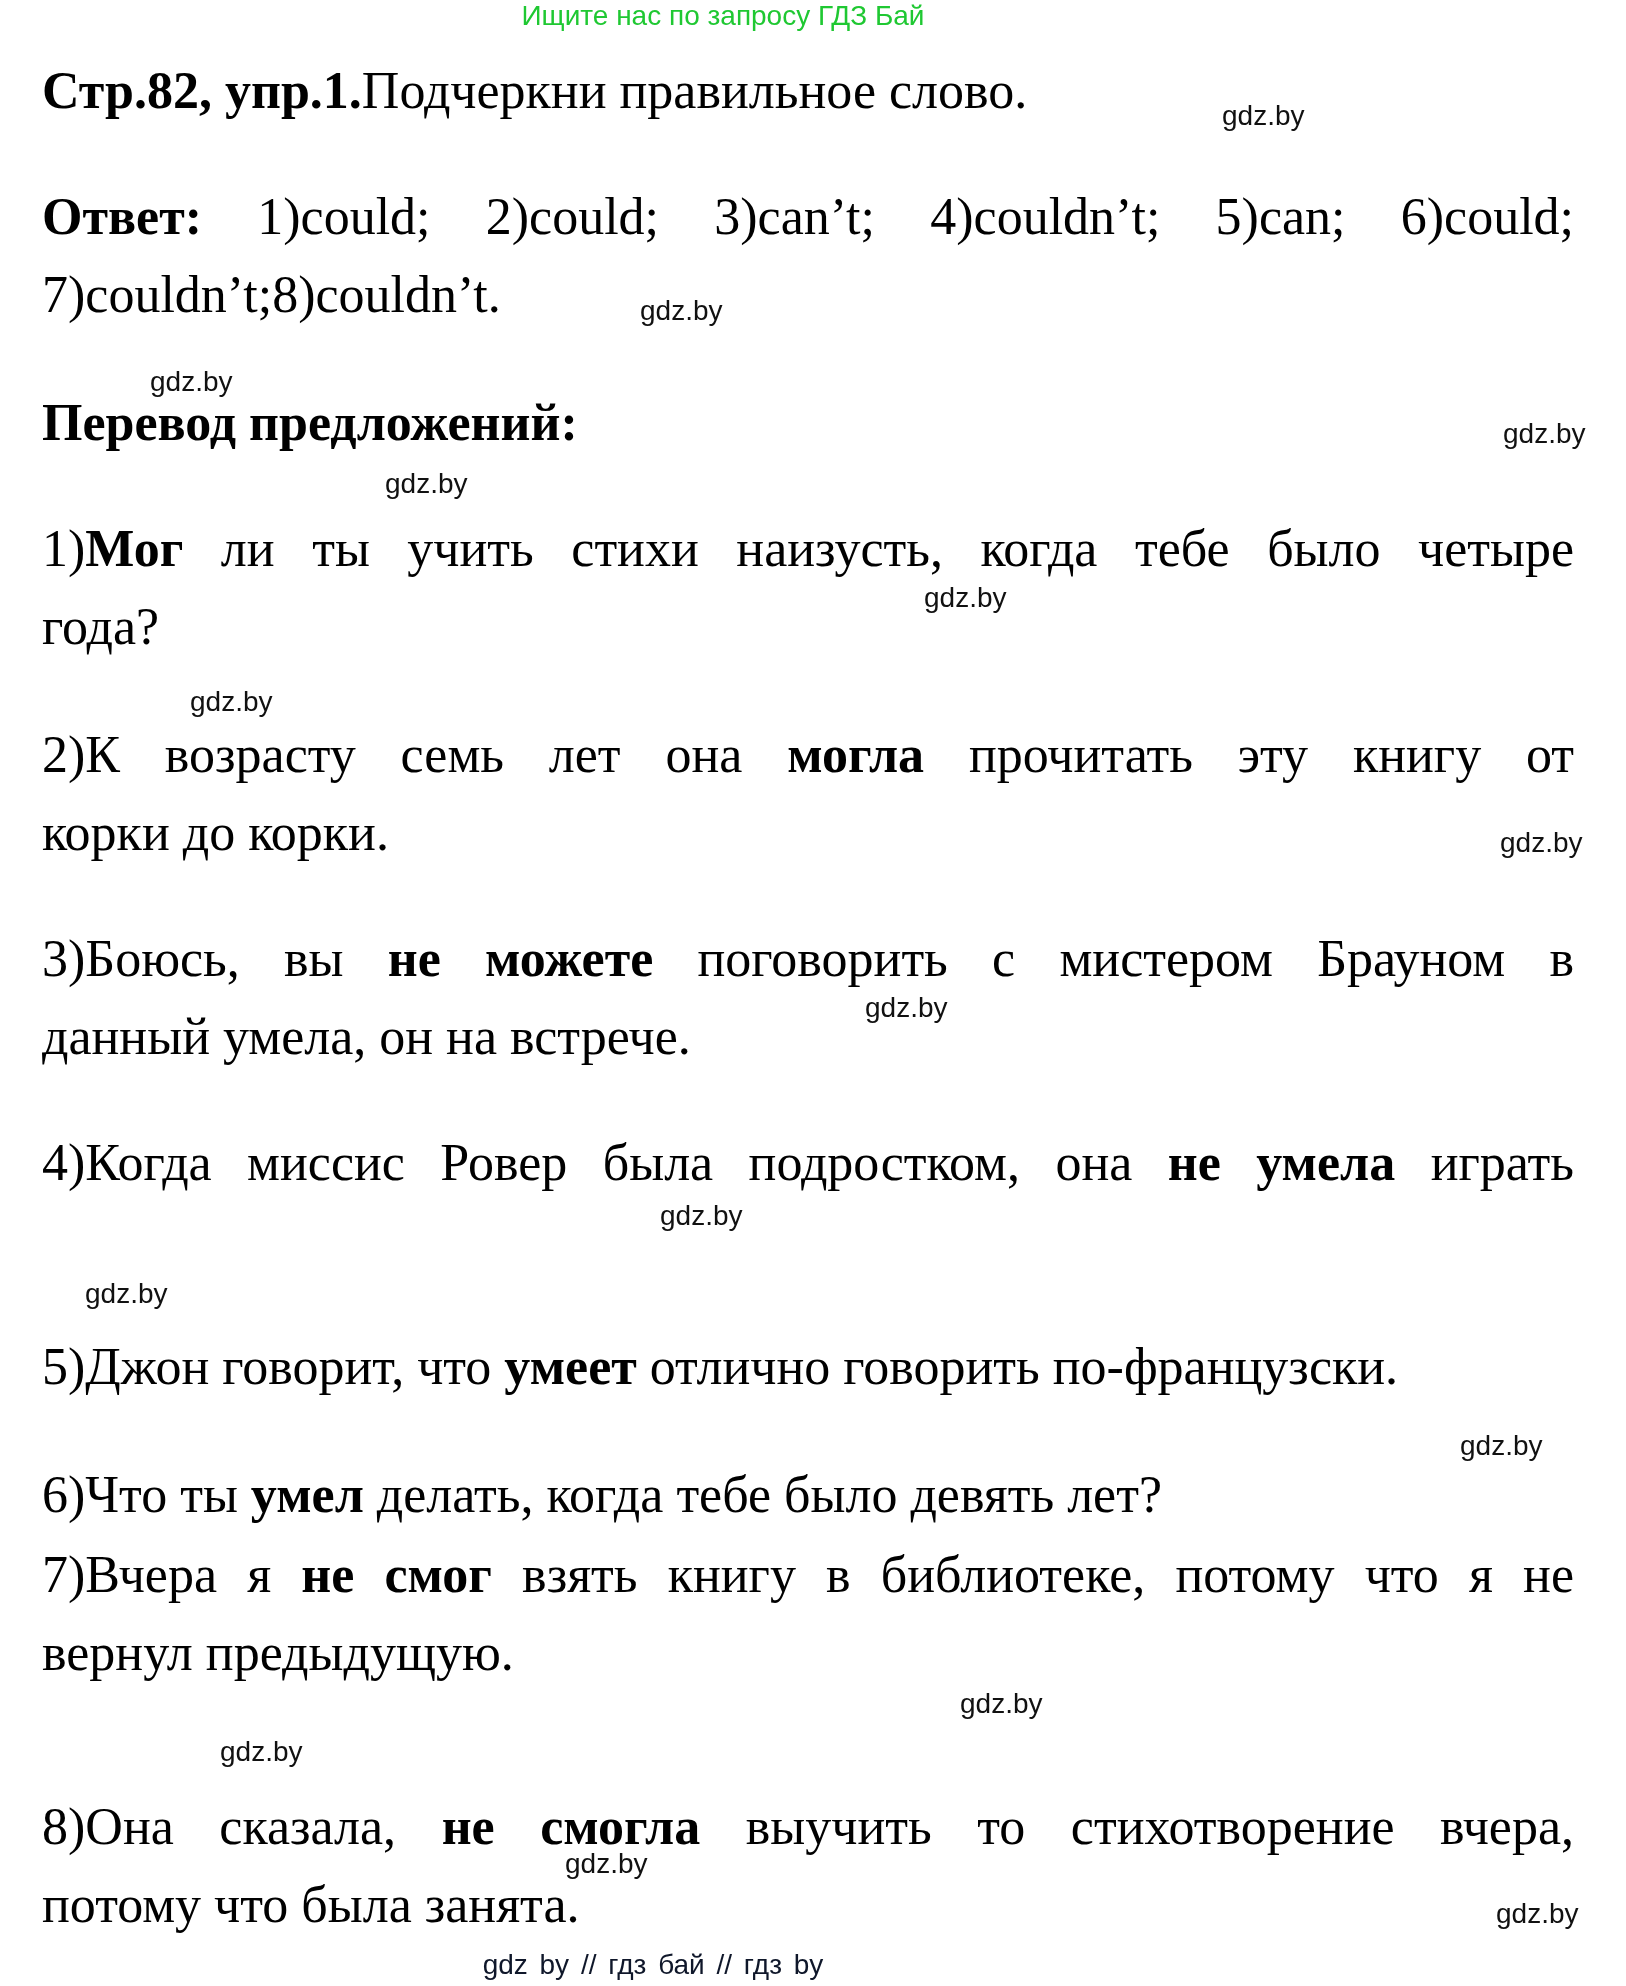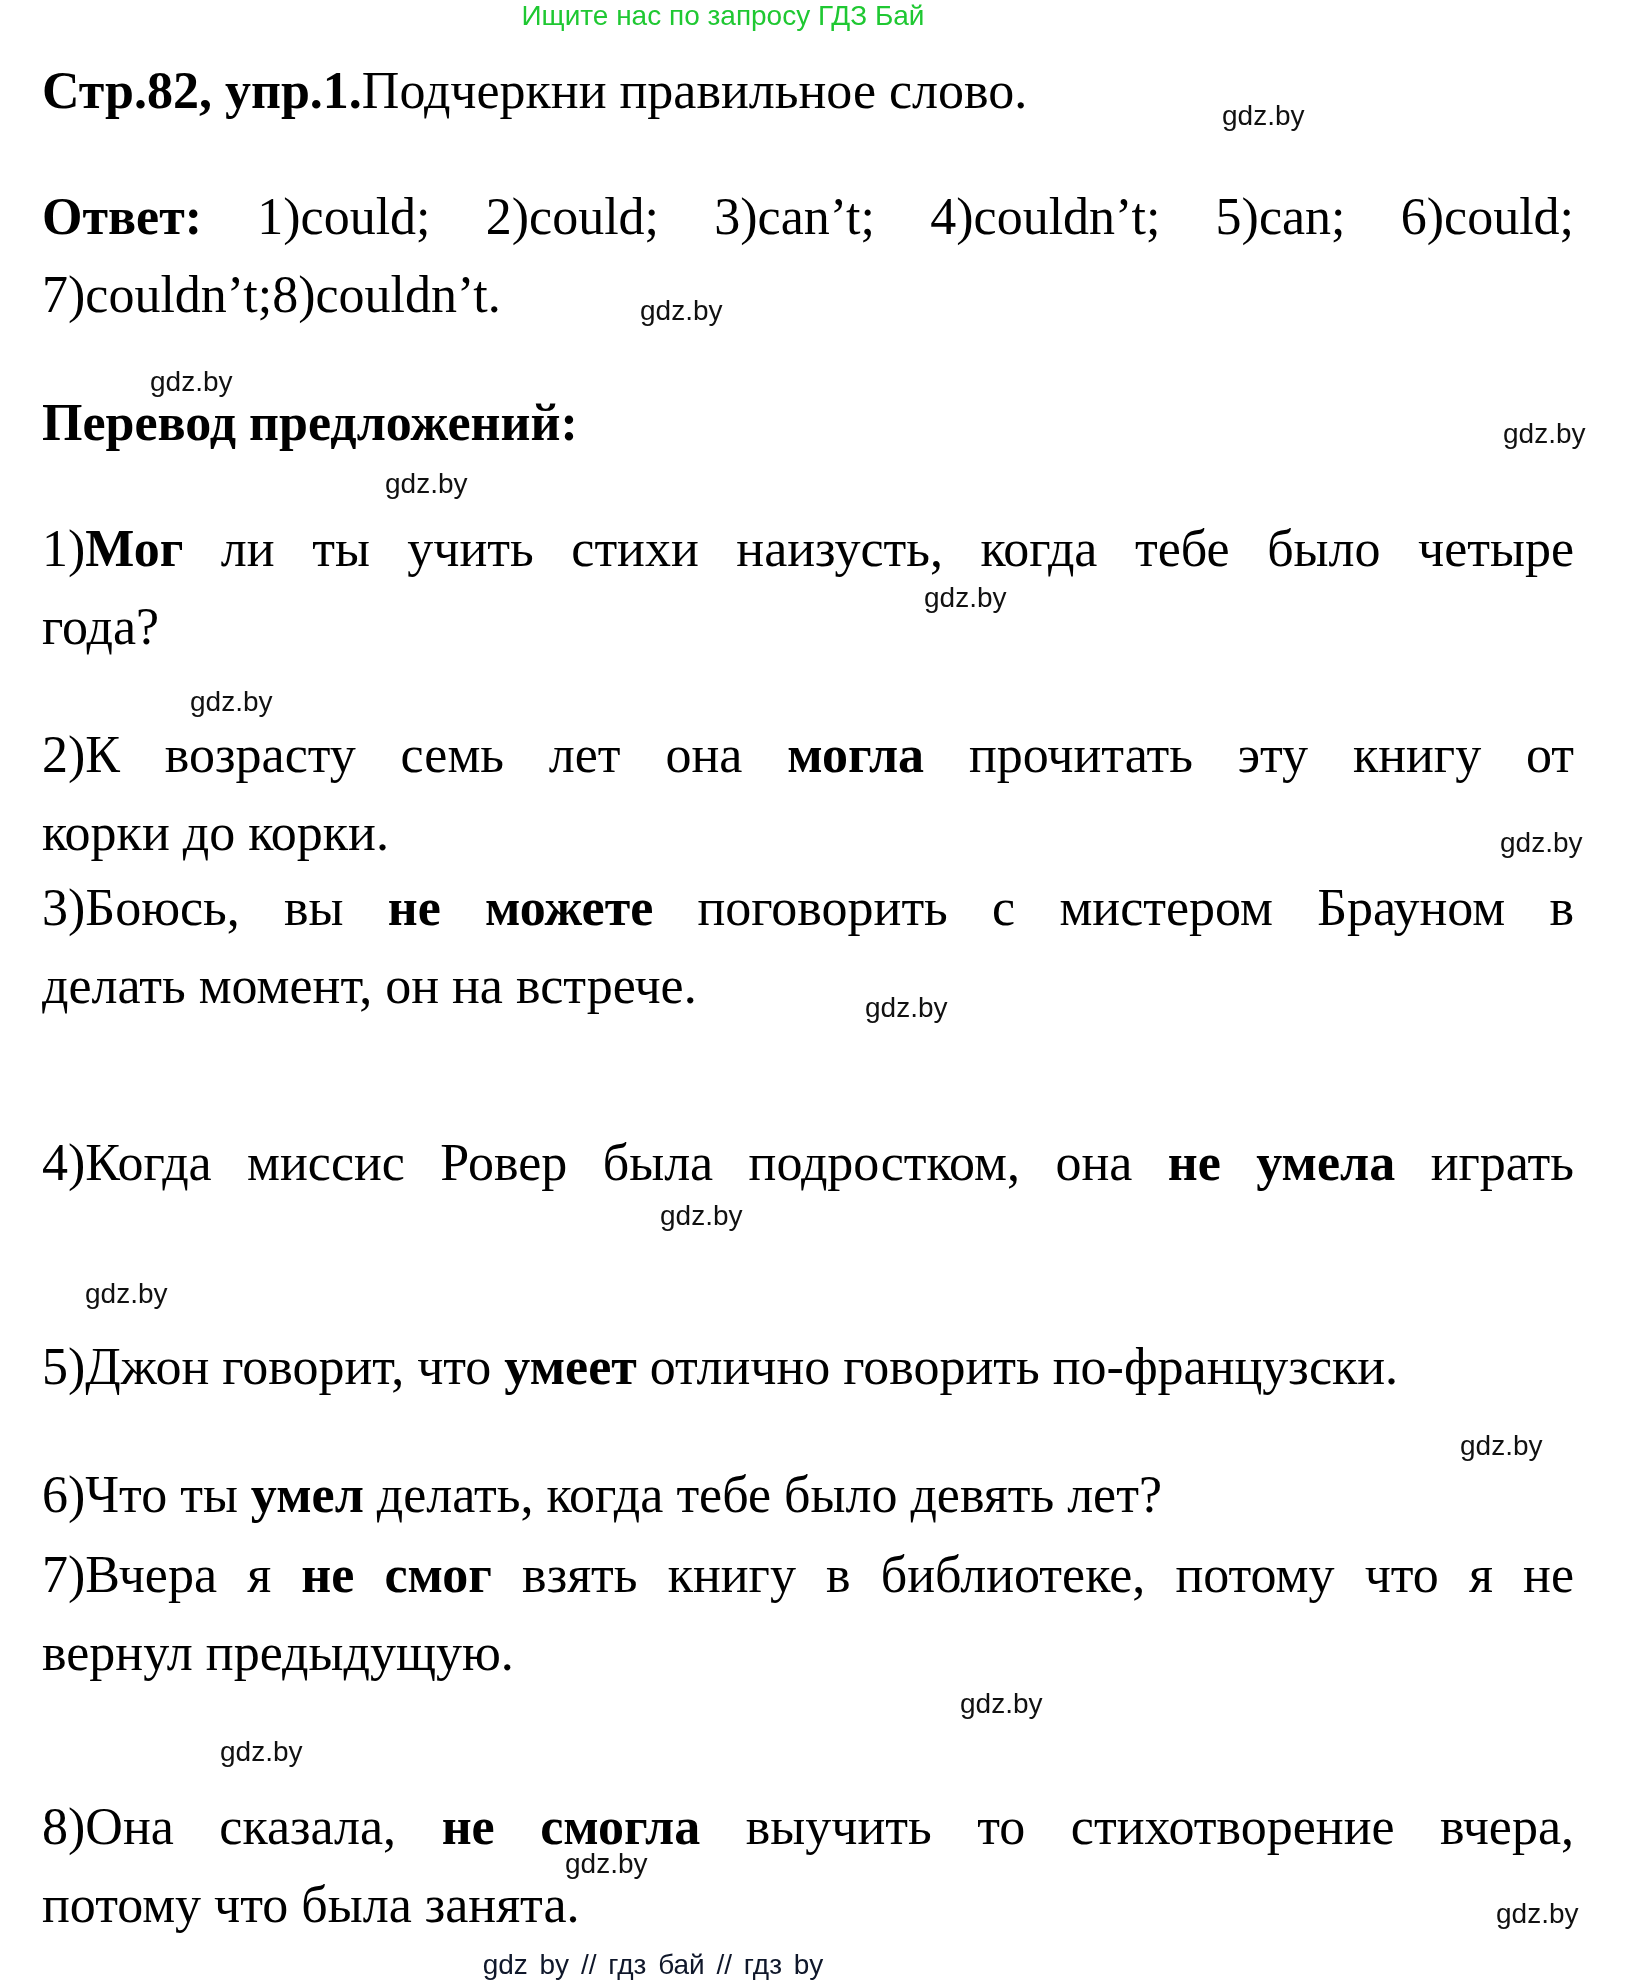--- a/index.html
+++ b/index.html
@@ -92,23 +92,23 @@
 <div class="serif" style="top:510px;">
   <span class="line justify-full"><span>1)</span><span></span><b>Мог</b><span> ли ты учить стихи наизусть, когда тебе было четыре</span></span>
   <span class="line">года?</span>
 </div>
 
 <div class="serif" style="top:716px;">
   <span class="line justify-full"><span>2)</span><span>К возрасту семь лет она </span><b>могла</b><span> прочитать эту книгу от</span></span>
   <span class="line">корки до корки.</span>
 </div>
 
-<div class="serif" style="top:869px;">
+<div class="serif" style="top:920px;">
   <span class="line justify-full"><span>3)</span><span>Боюсь, вы </span><b>не можете</b><span> поговорить с мистером Брауном в</span></span>
-  <span class="line">делать момент, он на встрече.</span>
+  <span class="line">данный умела, он на встрече.</span>
 </div>
 
 <div class="serif" style="top:1124px;">
   <span class="line justify-full"><span>4)</span><span>Когда миссис Ровер была подростком, она </span><b>не умела</b><span> играть</span></span>
 </div>
 
 <div class="serif" style="top:1328px;">
   <span class="line"><span>5)</span><span>Джон говорит, что </span><b>умеет</b><span> отлично говорить по-французски.</span></span>
 </div>
 

